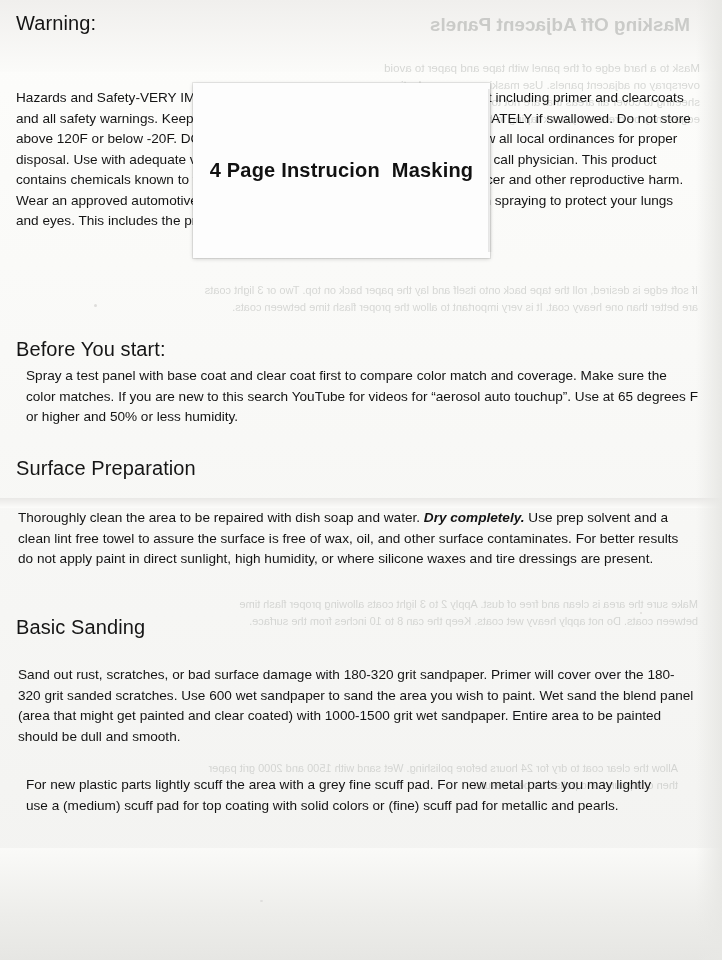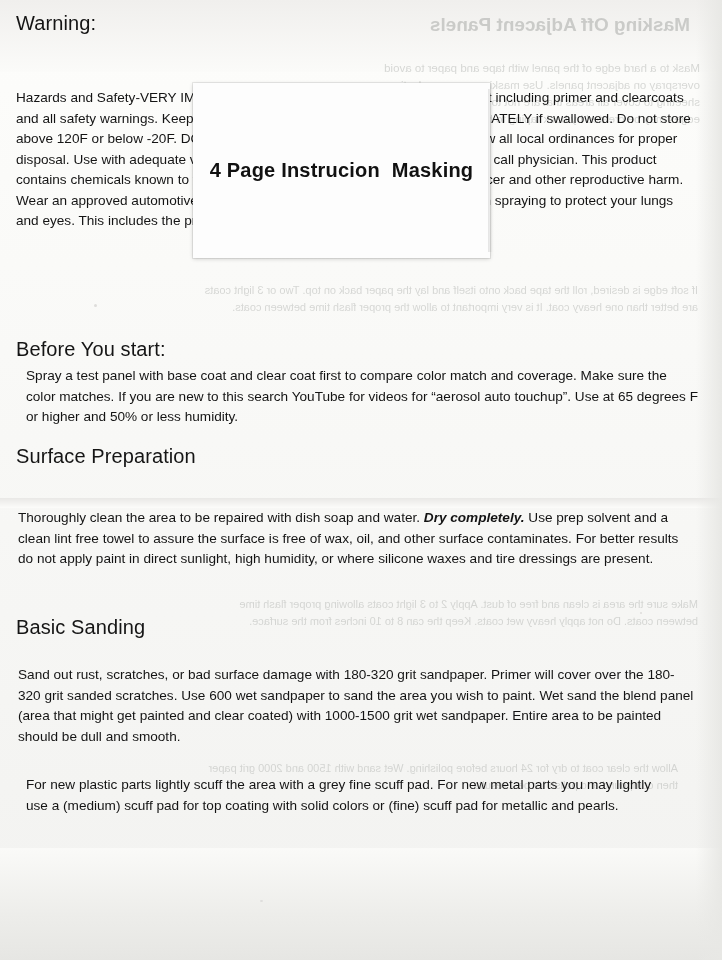--- a/index.html
+++ b/index.html
@@ -96,21 +96,21 @@
   h1.heading {
     position: absolute;
     margin: 0;
     font-weight: normal;
     font-size: 20px;
     letter-spacing: .1px;
     color: #151515;
   }
   #h-warning  { top: 12px;  left: 16px; }
   #h-before   { top: 306px; left: 16px; margin-top: 32px; }
-  #h-surface  { top: 445px; left: 16px; text-align: center; }
+  #h-surface  { top: 457px; left: 16px; text-align: center; }
   #h-sanding  { top: 616px; left: 16px; }
 
   p.para {
     position: absolute;
     margin: 0;
     font-size: 13.6px;
     line-height: 20.5px;
     color: #141414;
   }
   #p-warning {

